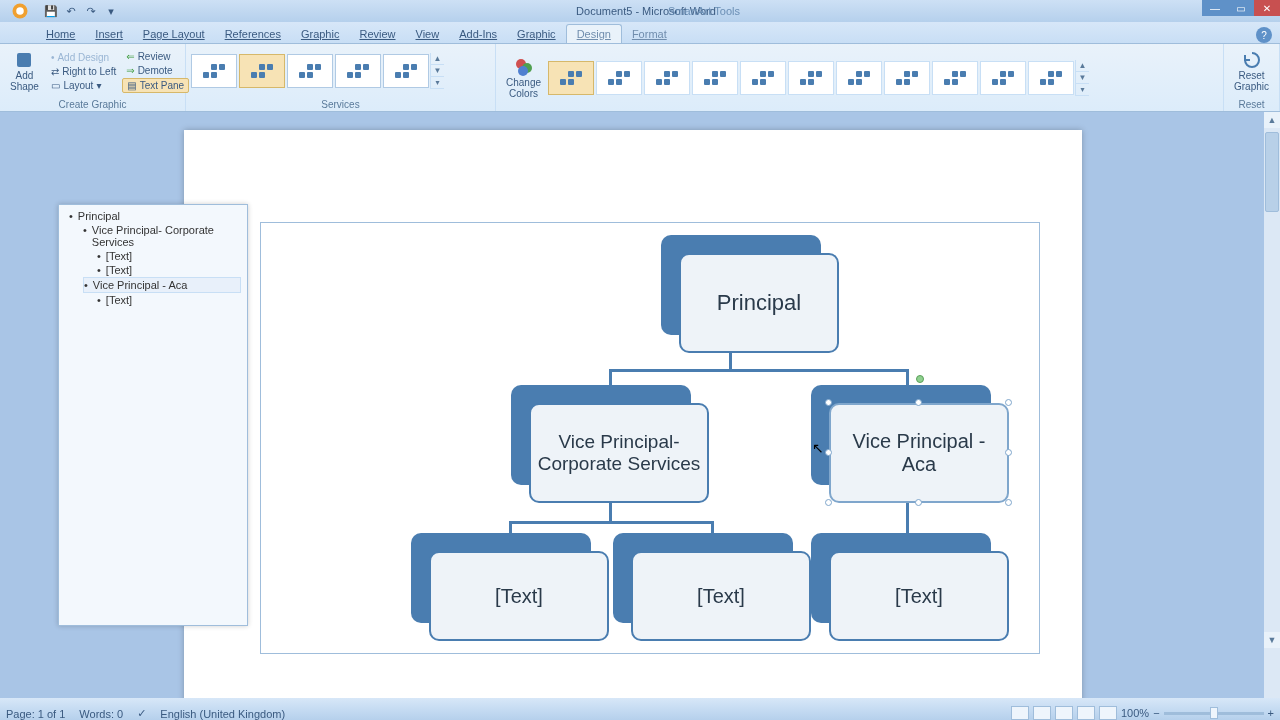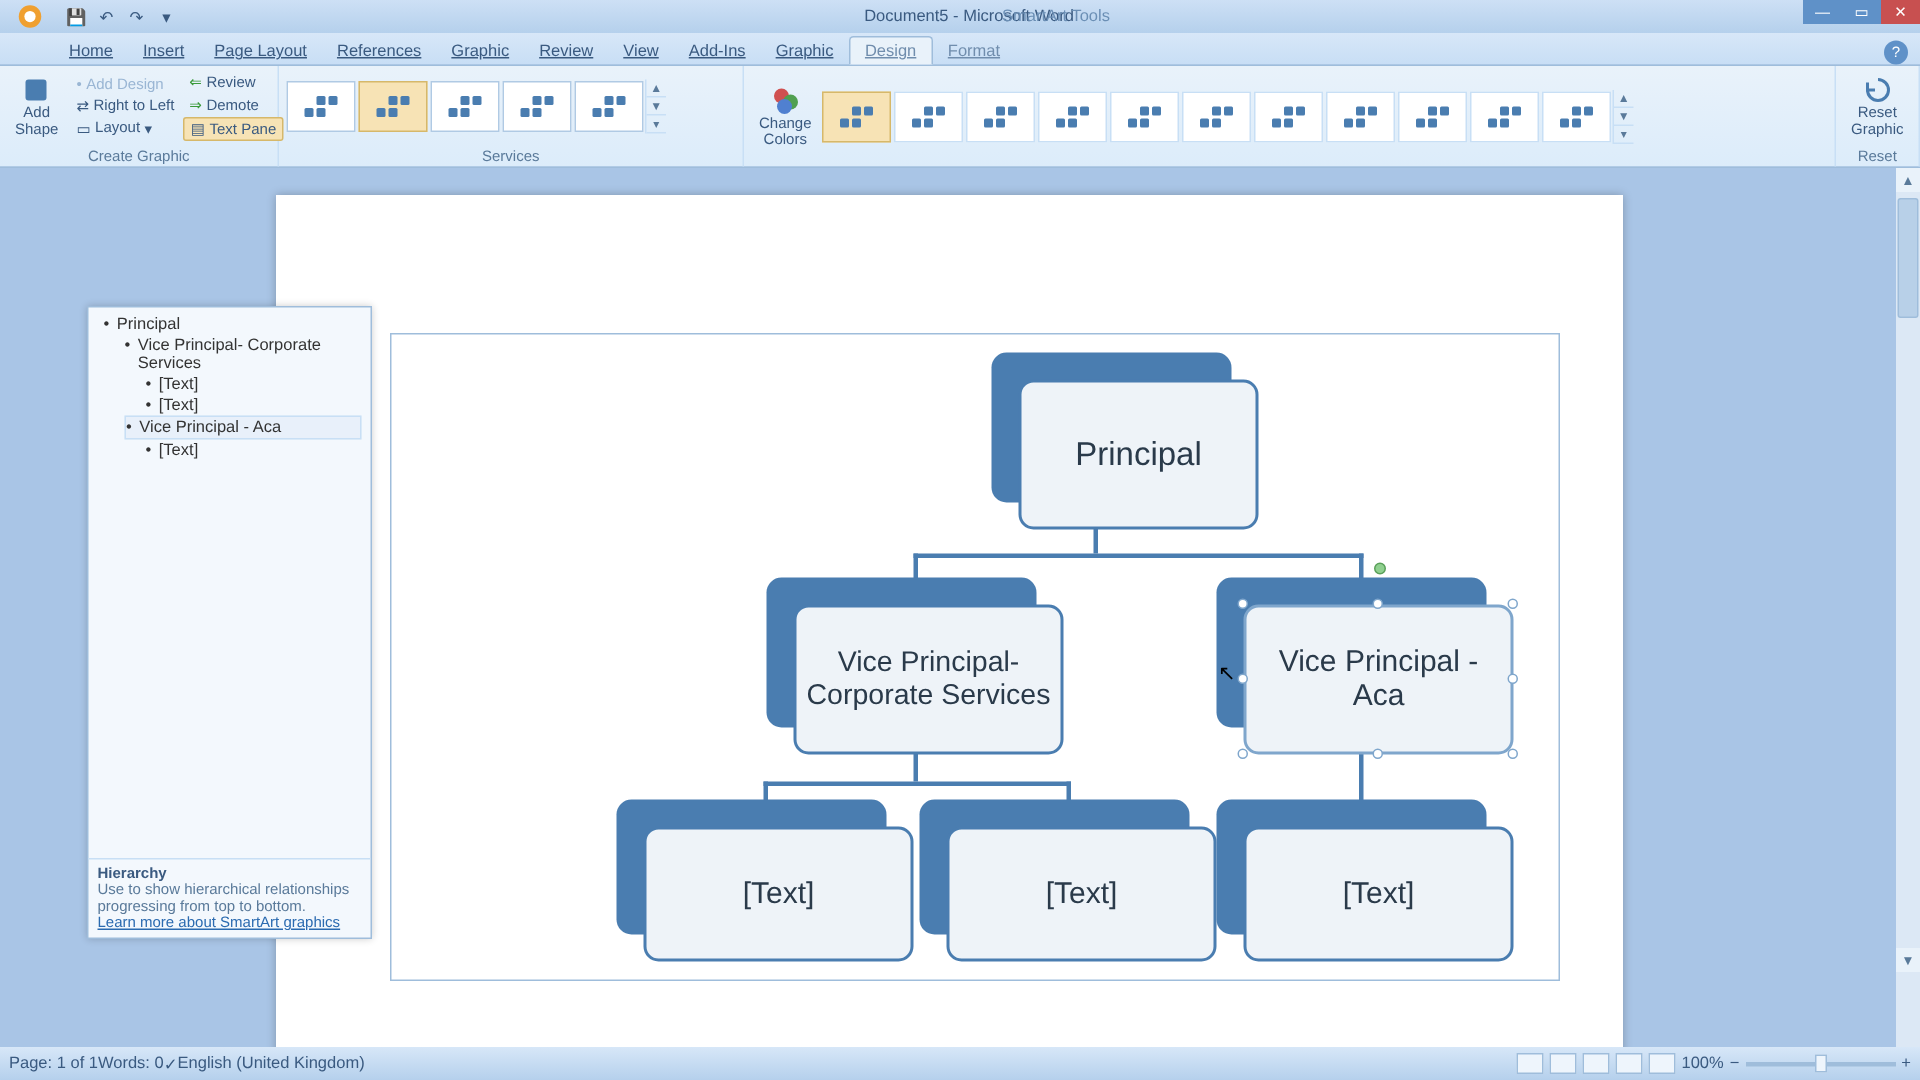--- a/index.html
+++ b/index.html
@@ -69,21 +69,21 @@
 .sel-handle { position:absolute; width:7px; height:7px; background:#fff; border:1px solid #7fa6cc; border-radius:50%; }
 .rot-handle { position:absolute; width:8px; height:8px; background:#8fd08f; border:1px solid #5aa05a; border-radius:50%; }
 .conn { position:absolute; background:#4a7db0; }
 
 
 .vscroll { position:absolute; right:0; top:112px; bottom:22px; width:16px; background:#dce8f5; }
 .vscroll .thumb { position:absolute; left:1px; right:1px; top:20px; height:80px; background:#b8d0e8; border:1px solid #9fbddb; border-radius:2px; }
 .vscroll .arr { height:16px; display:flex; align-items:center; justify-content:center; font-size:9px; color:#5a7a9a; cursor:pointer; background:#e9f2fa; }
 
 
-.statusbar { position:absolute; left:0; right:0; bottom:0; height:22px; background:linear-gradient(#d7e7f8,#b5d0ec); display:flex; align-items:center; font-size:11px; color:#3a5a80; padding:0 6px; }
+.statusbar { position:absolute; left:0; right:0; bottom:0; height:22px; background:linear-gradient(#d7e7f8,#b5d0ec); display:flex; align-items:flex-end; font-size:11px; color:#3a5a80; padding:0 6px; gap:14px; }
 .statusbar .right { margin-left:auto; display:flex; align-items:center; gap:4px; }
 .viewbtn { width:18px; height:14px; border:1px solid #9fbddb; background:#eef5fc; cursor:pointer; }
 .zoom-slider { width:100px; height:3px; background:#9fbddb; position:relative; }
 .zoom-slider .knob { position:absolute; width:8px; height:12px; background:#eef5fc; border:1px solid #9fbddb; top:-5px; left:46px; }
 
 
 .cursor-arrow { position:absolute; font-size:14px; color:#000; pointer-events:none; }
 
 
 .mini { display:grid; grid-template-columns:repeat(3,6px); grid-template-rows:6px 6px; gap:2px; }
@@ -428,25 +428,20 @@
         </div>
       <div class="bul l2">
           <span>[Text]</span>
         </div>
       <div class="bul l1 sel">
           <span>Vice Principal -  Aca</span>
         </div>
       <div class="bul l2">
           <span>[Text]</span>
         </div>
-    </div>
-    <div class="tp-foot">
-      <div class="h">Hierarchy</div>
-      <div>Use to show hierarchical relationships progressing from top to bottom.</div>
-      <a>Learn more about SmartArt graphics</a>
     </div>
   </div>
 
   <div class="cursor-arrow" style="left:812px; top:328px">↖</div>
 </div>
 
 <div class="vscroll">
   <div class="arr">▲</div>
   <div class="thumb"></div>
   <div class="arr" style="position:absolute; bottom:50px; left:0; right:0">▼</div>

